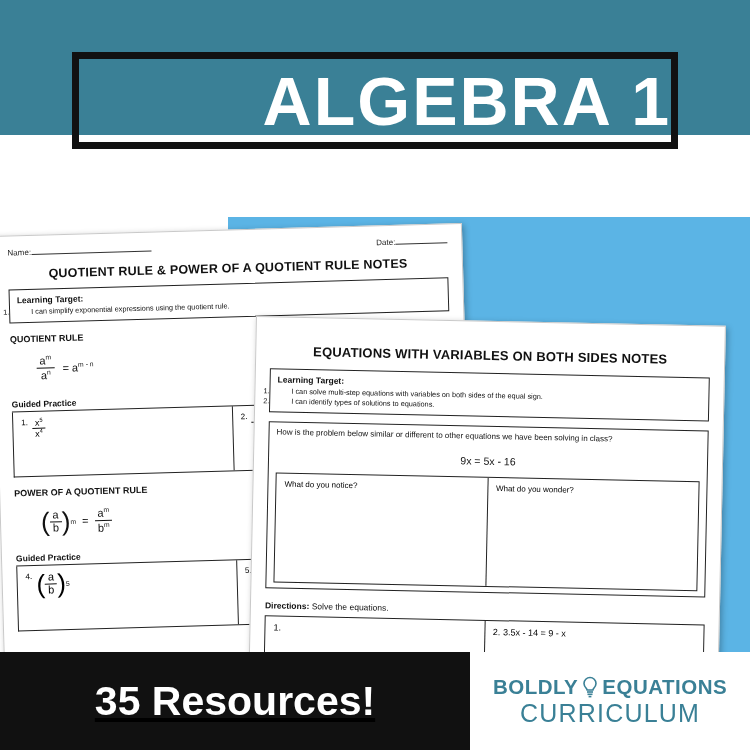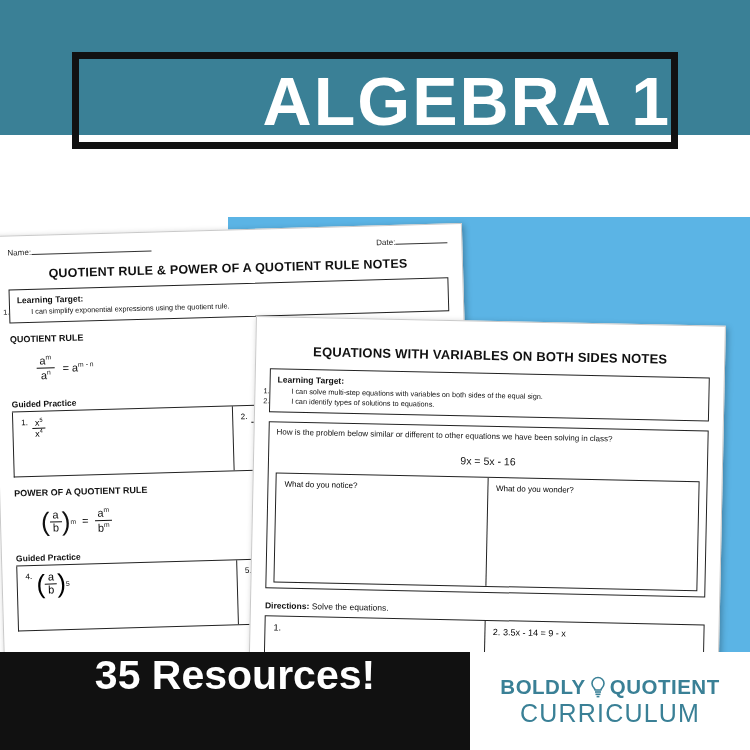--- a/index.html
+++ b/index.html
@@ -202,22 +202,23 @@
   .dir-cell { flex: 1; border-right: 1.2px solid #222; font-size: 9px; padding: 6px 8px; box-sizing: border-box; }
   .dir-cell:last-child { border-right: none; }
 
   
   .bottom-left {
     position: absolute;
     left: 0; bottom: 0;
     width: 470px; height: 98px;
     background: #111111;
     display: flex;
-    align-items: flex-start;
+    align-items: center;
     justify-content: center;
+    text-decoration: underline;
   }
   .bottom-left-text {
     color: #ffffff;
     font-size: 41px;
     font-weight: bold;
     letter-spacing: 0px;
     white-space: nowrap;
   }
   .bottom-right {
     position: absolute;
@@ -439,18 +440,18 @@
     <div class="brand-line1">
       <span>BOLDLY</span>
       <span class="bulb">
         <svg width="18" height="22" viewBox="0 0 18 22" aria-hidden="true">
           <path d="M9 1.5c-3.3 0-6 2.6-6 5.9 0 2.2 1.2 3.7 2.2 4.9.5.6.8 1.1.9 1.7h5.8c.1-.6.4-1.1.9-1.7 1-1.2 2.2-2.7 2.2-4.9 0-3.3-2.7-5.9-6-5.9z" fill="none" stroke="#3a8096" stroke-width="1.6"></path>
           <line x1="6" y1="16" x2="12" y2="16" stroke="#3a8096" stroke-width="1.6"></line>
           <line x1="6.5" y1="18.3" x2="11.5" y2="18.3" stroke="#3a8096" stroke-width="1.6"></line>
           <line x1="7.6" y1="20.6" x2="10.4" y2="20.6" stroke="#3a8096" stroke-width="1.6"></line>
         </svg>
       </span>
-      <span>QUOTIENT</span>
+      <span>EQUATIONS</span>
     </div>
     <div class="brand-line2">CURRICULUM</div>
   </div>
 
 </div>
 
 </body></html>

